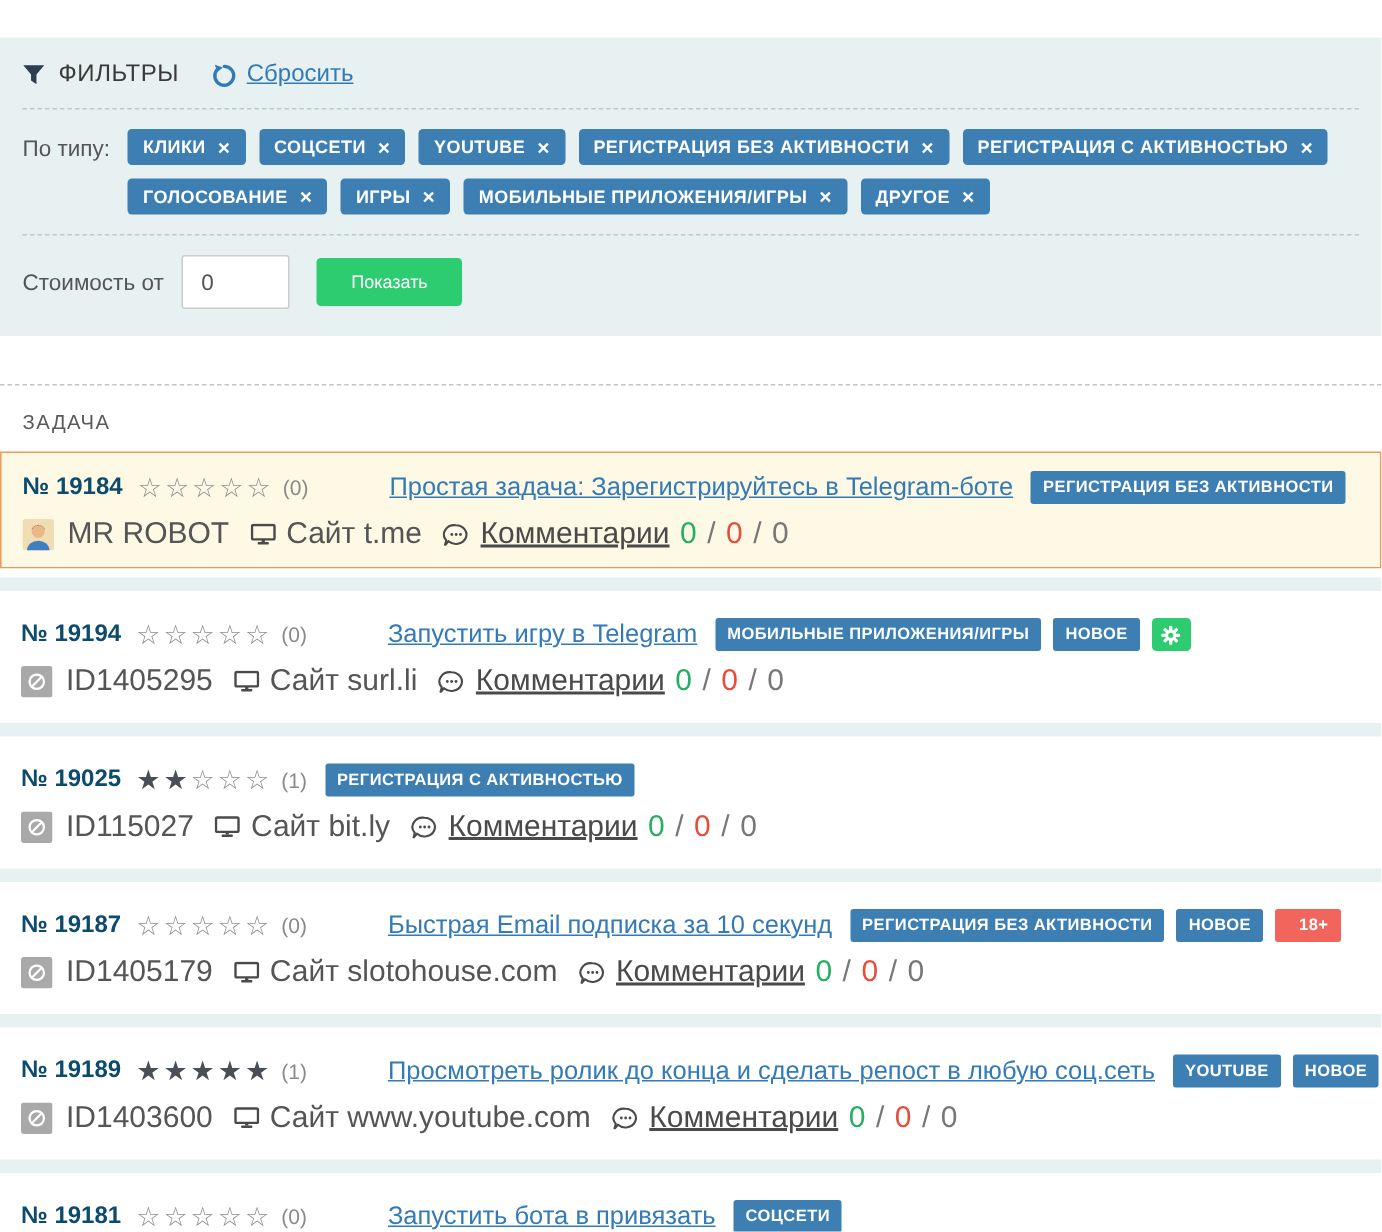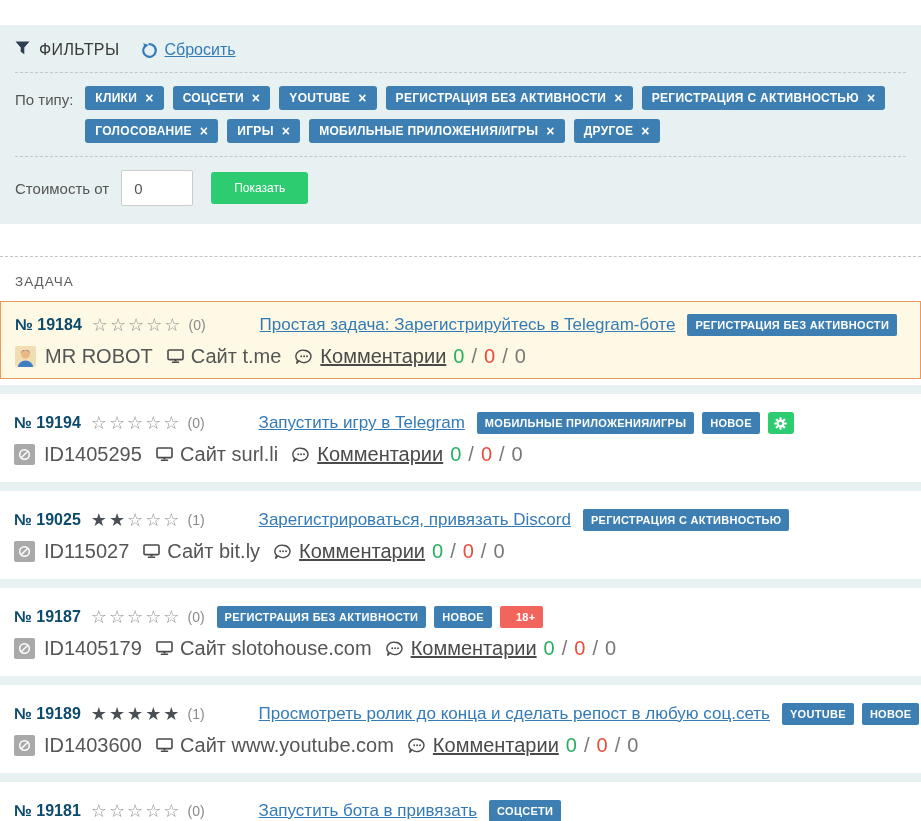--- a/index.html
+++ b/index.html
@@ -15,21 +15,21 @@
   }
   *{box-sizing:border-box;}
   html,body{margin:0;padding:0;}
   body{
     width:921px;height:821px;overflow:hidden;background:#fff;
     font-family:"Liberation Sans","DejaVu Sans",sans-serif;
     color:#404040;
   }
   
   .panel{background:var(--panel-teal);margin-top:25px;padding:16px 15px 18px;}
-  .p-head{display:flex;font-size:16px;color:#3a3a3a;}
+  .p-head{display:flex;align-items:center;font-size:16px;color:#3a3a3a;}
   .p-head .title{margin-left:9px;letter-spacing:.4px;}
   .reset{display:inline-flex;align-items:center;margin-left:22px;cursor:pointer;}
   .reset a{color:var(--link-blue);text-decoration:underline;font-size:16px;margin-left:6px;}
   .dash{border-top:1px dashed #bfc9c9;margin:13px 0;}
   .p-row{display:flex;align-items:flex-start;}
   .lbl{color:#555;font-size:15px;white-space:nowrap;}
   .chips-row .lbl{padding-top:5px;margin-right:12px;}
   .chips{display:flex;flex-wrap:wrap;gap:9px;flex:1;}
   .chip{
     display:inline-flex;align-items:center;background:var(--accent-blue);
@@ -273,21 +273,20 @@
     </div>
   </div>
     <div class="gap">
       <div class="teal"></div>
     </div>
     <div class="task">
     <div class="tline1">
       <span class="task-num">№ 19025</span>
       <span class="stars"><span class="st f">★</span><span class="st f">★</span><span class="st">☆</span><span class="st">☆</span><span class="st">☆</span></span>
       <span class="rate-count">(1)</span>
-      <a class="task-title" href="#">Зарегистрироваться, привязать Discord</a>
       <span class="badges">
           <span class="badge category">РЕГИСТРАЦИЯ С АКТИВНОСТЬЮ</span>
         </span>
     </div>
     <div class="tline2">
       <span class="avatar-slot">
           <svg width="21" height="21" viewBox="0 0 21 21">
     <rect width="21" height="21" rx="2" fill="#a9a9a9"></rect>
     <circle cx="10.5" cy="10.5" r="4.8" fill="none" stroke="#fff" stroke-width="1.5"></circle>
     <line x1="7.2" y1="13.8" x2="13.8" y2="7.2" stroke="#fff" stroke-width="1.5"></line>
@@ -319,20 +318,21 @@
     </div>
   </div>
     <div class="gap">
       <div class="teal"></div>
     </div>
     <div class="task">
     <div class="tline1">
       <span class="task-num">№ 19187</span>
       <span class="stars"><span class="st">☆</span><span class="st">☆</span><span class="st">☆</span><span class="st">☆</span><span class="st">☆</span></span>
       <span class="rate-count">(0)</span>
+      <a class="task-title" href="#">Быстрая Email подписка за 10 секунд</a>
       <span class="badges">
           <span class="badge category">РЕГИСТРАЦИЯ БЕЗ АКТИВНОСТИ</span>
           <span class="badge new">НОВОЕ</span>
           <span class="badge adult">18+</span>
         </span>
     </div>
     <div class="tline2">
       <span class="avatar-slot">
           <svg width="21" height="21" viewBox="0 0 21 21">
     <rect width="21" height="21" rx="2" fill="#a9a9a9"></rect>

